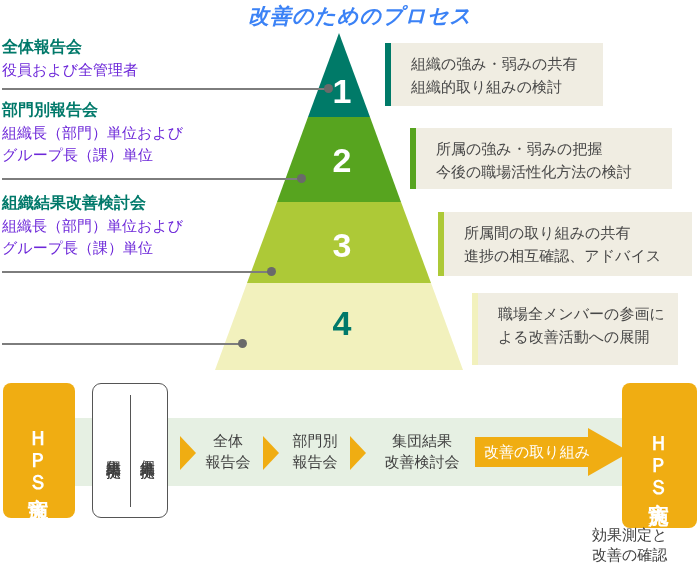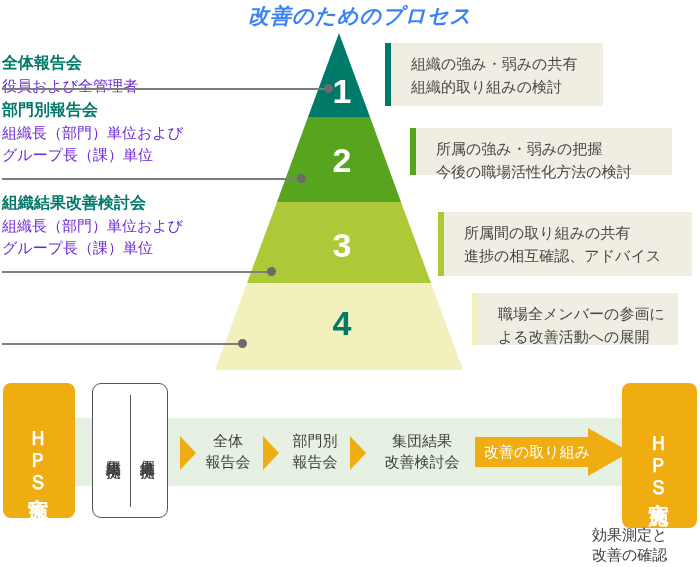--- a/index.html
+++ b/index.html
@@ -18,38 +18,38 @@
   .tier3{top:169px;height:81px;clip-path:polygon(62px 0px,186px 0px,216px 81px,32px 81px);}
   .tier4{top:250px;height:87px;clip-path:polygon(32px 0px,216px 0px,248px 87px,0px 87px);}
   .tnum{position:absolute;left:127px;transform:translateX(-50%);
     font-size:34px;font-weight:bold;line-height:30px;}
   .n1{top:43px;}.n2{top:112px;}.n3{top:197px;}.n4{top:275px;}
 
   
   .llabel{position:absolute;left:2px;white-space:nowrap;}
   .llabel .head{font-size:16px;font-weight:bold;color:#00796a;line-height:20px;margin-bottom:2px;}
   .llabel .sub{font-size:15px;color:#6d28d9;line-height:22px;}
-  .l1{top:37px;margin-top:16px;}.l2{top:100px;}.l3{top:193px;}.l4{top:286px;}
+  .l1{top:37px;}.l2{top:100px;}.l3{top:193px;}.l4{top:286px;}
 
   
   .conn{position:absolute;height:1.5px;background:#7d7d7d;}
   .c1{left:2px;top:88px;width:327px;}
   .c2{left:2px;top:178px;width:300px;}
   .c3{left:2px;top:271px;width:270px;}
   .c4{left:2px;top:343px;width:241px;}
   .dot{position:absolute;width:9px;height:9px;border-radius:50%;background:#6a6a6a;top:-4px;right:-4px;}
 
   
   .rbox{position:absolute;background:#f0ede2;border-left:6px solid #ccc;
     padding:9px 12px 0 20px;font-size:15px;line-height:23px;color:#474747;
     box-sizing:border-box;white-space:nowrap;}
   .b1{left:385px;top:43px;width:218px;height:63px;}
-  .b2{left:410px;top:128px;width:262px;height:47px;}
+  .b2{left:410px;top:128px;width:262px;height:61px;}
   .b3{left:438px;top:212px;width:254px;height:64px;}
-  .b4{left:472px;top:293px;width:206px;height:52px;}
+  .b4{left:472px;top:293px;width:206px;height:72px;}
 
   
   .band{position:absolute;left:75px;top:418px;width:550px;height:68px;background:#e6f0e3;}
   .hpsbox{position:absolute;background:#f0ad12;border-radius:8px;
     display:flex;align-items:center;justify-content:center;}
   .hps-left{left:3px;top:383px;width:72px;height:135px;}
   .hps-right{left:622px;top:383px;width:75px;height:145px;}
   .vtext{writing-mode:vertical-rl;text-orientation:upright;}
   .hpsbox .vtext{font-size:20px;font-weight:bold;color:#ffffff;letter-spacing:2px;}
 

